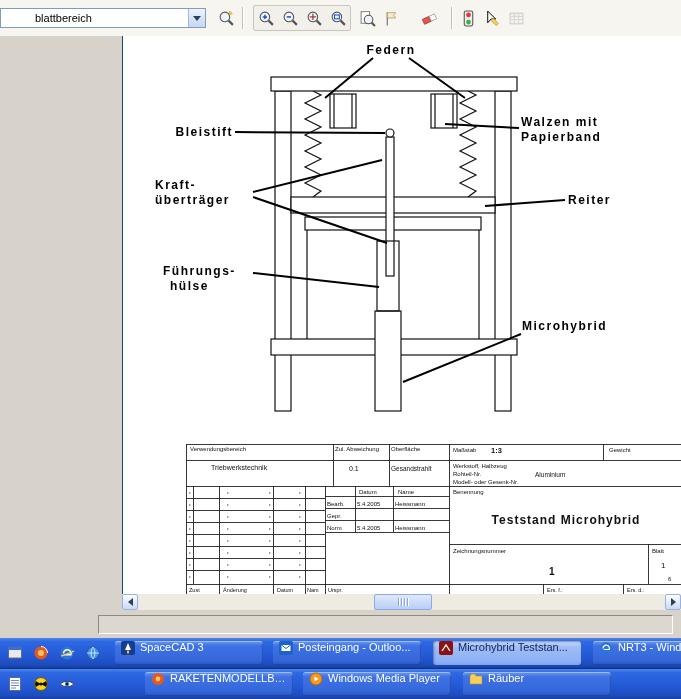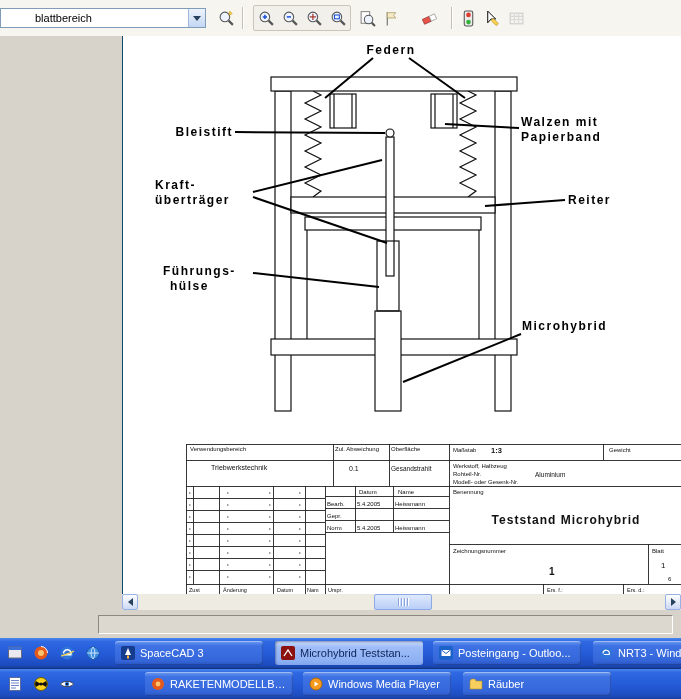--- a/index.html
+++ b/index.html
@@ -46,21 +46,21 @@
                border-top:1px solid #8d897f;border-left:1px solid #8d897f;
                border-bottom:1px solid #ffffff;border-right:1px solid #ffffff;}
 
   
   .taskbar{position:absolute;left:0;top:638px;width:681px;height:61px;background:#12337f;overflow:hidden;}
   .tb-row{position:relative;height:30px;display:flex;align-items:center;
           background:linear-gradient(180deg,#4b86ee 0%,#2e68e2 12%,#245ad6 55%,#1d4cc0 88%,#16409f 100%);}
   .tb-row + .tb-row{margin-top:1px;}
   .ql{display:flex;align-items:center;gap:8px;width:112px;padding-left:6px;box-sizing:border-box;flex:0 0 auto;}
   .qlicon{width:18px;height:18px;display:flex;align-items:center;justify-content:center;}
-  .taskbtn{height:24px;border-radius:3px;display:flex;align-items:center;gap:5px;padding:0 6px;
+  .taskbtn{height:24px;border-radius:3px;display:flex;align-items:flex-start;gap:5px;padding:0 6px;
            box-sizing:border-box;flex:0 0 auto;
            background:linear-gradient(180deg,#6f9bf0,#3e72e4 20%,#3567db 80%,#2a57c4);
            box-shadow:inset 0 1px 0 rgba(255,255,255,.35), inset -1px -1px 1px rgba(0,0,30,.25);
            color:#fff;font-size:11px;white-space:nowrap;overflow:hidden;}
   .taskbtn .lbl{overflow:hidden;text-overflow:ellipsis;}
   .taskbtn.active{background:linear-gradient(180deg,#cdddfb,#9fbdf7 25%,#8fb2f4 80%,#81a5ee);
                   color:#0d2357;box-shadow:inset 1px 1px 2px rgba(0,0,40,.35);}
   .ticon{flex:0 0 auto;display:flex;}
 </style>
 </head>
@@ -323,39 +323,39 @@
       <div class="taskbtn" style="width:148px;margin-left:3px">
         <span class="ticon">
           <svg width="14" height="14" viewBox="0 0 14 14">
               <rect width="14" height="14" rx="2" fill="#163c8f"></rect>
               <path d="M7 2l3 7H4z" fill="#fff"></path>
               <rect x="6" y="9.5" width="2" height="3" fill="#ffb13d"></rect>
             </svg>
         </span>
         <span class="lbl">SpaceCAD 3</span>
       </div>
-      <div class="taskbtn active" style="width:148px;margin-left:12px">
-        <span class="ticon">
-          <svg width="14" height="14" viewBox="0 0 14 14">
-              <rect width="14" height="14" rx="2" fill="#8c1111"></rect>
-              <path d="M3 10l4-6 4 6" stroke="#fff" fill="none" stroke-width="1.3"></path>
-            </svg>
-        </span>
-        <span class="lbl">Microhybrid Teststan...</span>
-      </div>
       <div class="taskbtn" style="width:148px;margin-left:10px">
         <span class="ticon">
           <svg width="14" height="14" viewBox="0 0 14 14">
               <rect width="14" height="14" rx="2" fill="#1c63c9"></rect>
               <rect x="2.5" y="4" width="9" height="6" fill="#fff"></rect>
               <path d="M2.5 4l4.5 3.5L11.5 4" stroke="#1c63c9" fill="none"></path>
             </svg>
         </span>
         <span class="lbl">Posteingang - Outloo...</span>
       </div>
+      <div class="taskbtn active" style="width:148px;margin-left:12px">
+        <span class="ticon">
+          <svg width="14" height="14" viewBox="0 0 14 14">
+              <rect width="14" height="14" rx="2" fill="#8c1111"></rect>
+              <path d="M3 10l4-6 4 6" stroke="#fff" fill="none" stroke-width="1.3"></path>
+            </svg>
+        </span>
+        <span class="lbl">Microhybrid Teststan...</span>
+      </div>
       <div class="taskbtn" style="width:120px;margin-left:12px">
         <span class="ticon">
           <svg width="14" height="14" viewBox="0 0 14 14">
               <circle cx="7" cy="7" r="6" fill="#2f74d8"></circle>
               <path d="M4 7.5a3.2 3.2 0 1 1 6.2 1H4.8" stroke="#fff" stroke-width="1.2" fill="none"></path>
             </svg>
         </span>
         <span class="lbl">NRT3 - Windo...</span>
       </div>
     </div>

